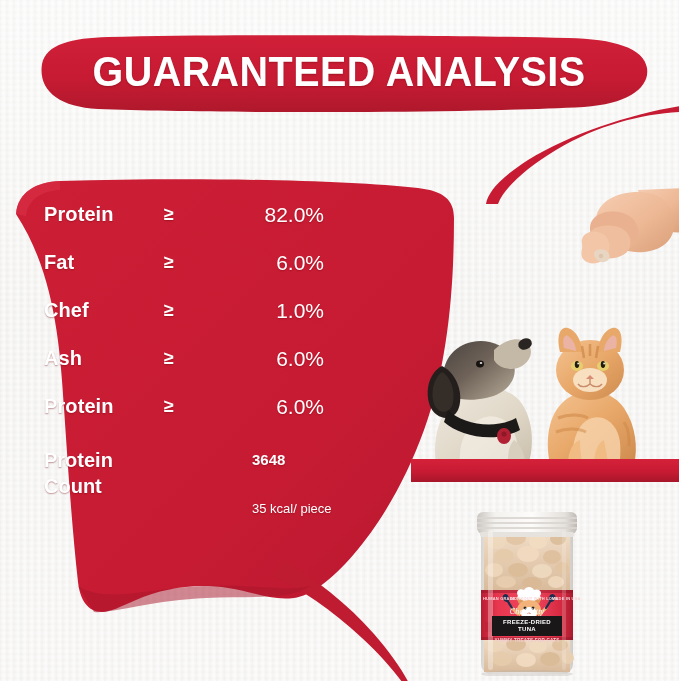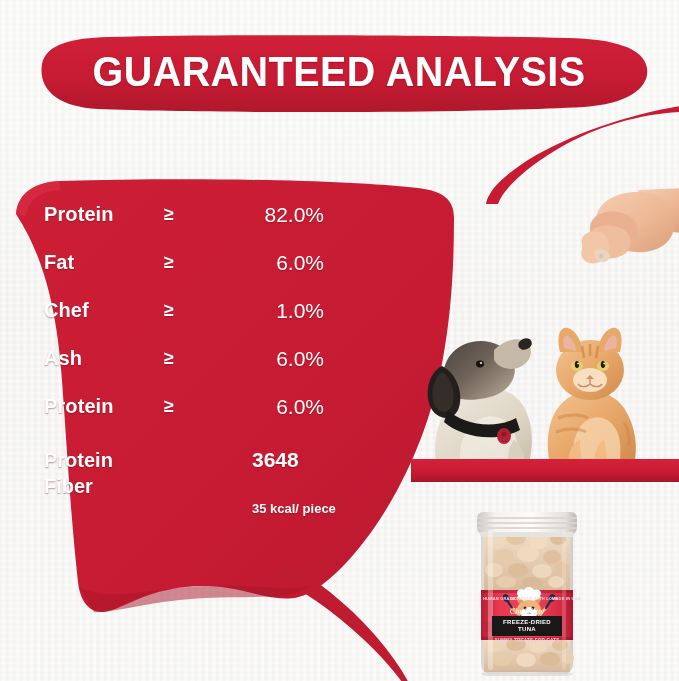--- a/index.html
+++ b/index.html
@@ -144,31 +144,31 @@
     font-size: 20px;
     line-height: 26px;
     text-shadow: 0 1px 1.5px rgba(110,0,12,0.4);
   }
   .cal-value {
     position: absolute;
     left: 208px;
     top: 0;
     color: #ffffff;
     font-weight: bold;
-    font-size: 21px;
+    font-size: 15px;
     line-height: 26px;
     white-space: nowrap;
     text-shadow: 0 1px 1.5px rgba(110,0,12,0.4);
   }
   .cal-sub {
     position: absolute;
     left: 208px;
     top: 54px;
     color: #ffffff;
-    font-weight: bold;
+    font-weight: normal;
     font-size: 13px;
     white-space: nowrap;
     text-shadow: 0 1px 1.5px rgba(110,0,12,0.4);
   }
 
   
   .shelf {
     position: absolute;
     left: 411px;
     top: 459px;
@@ -346,21 +346,21 @@
       <span class="label">Protein</span>
       <span class="op">≥</span>
       <span class="value">6.0%</span>
     </div>
 
   </div>
 
   <div class="calories">
     <div class="cal-label">
       <div>Protein</div>
-      <div>Fiber</div>
+      <div>Count</div>
     </div>
     <div class="cal-value">
       <div>3648</div>
     </div>
     <div class="cal-sub">35 kcal/ piece</div>
   </div>
 
   <div class="hand">
     <svg viewBox="0 0 125 92">
       <defs>

